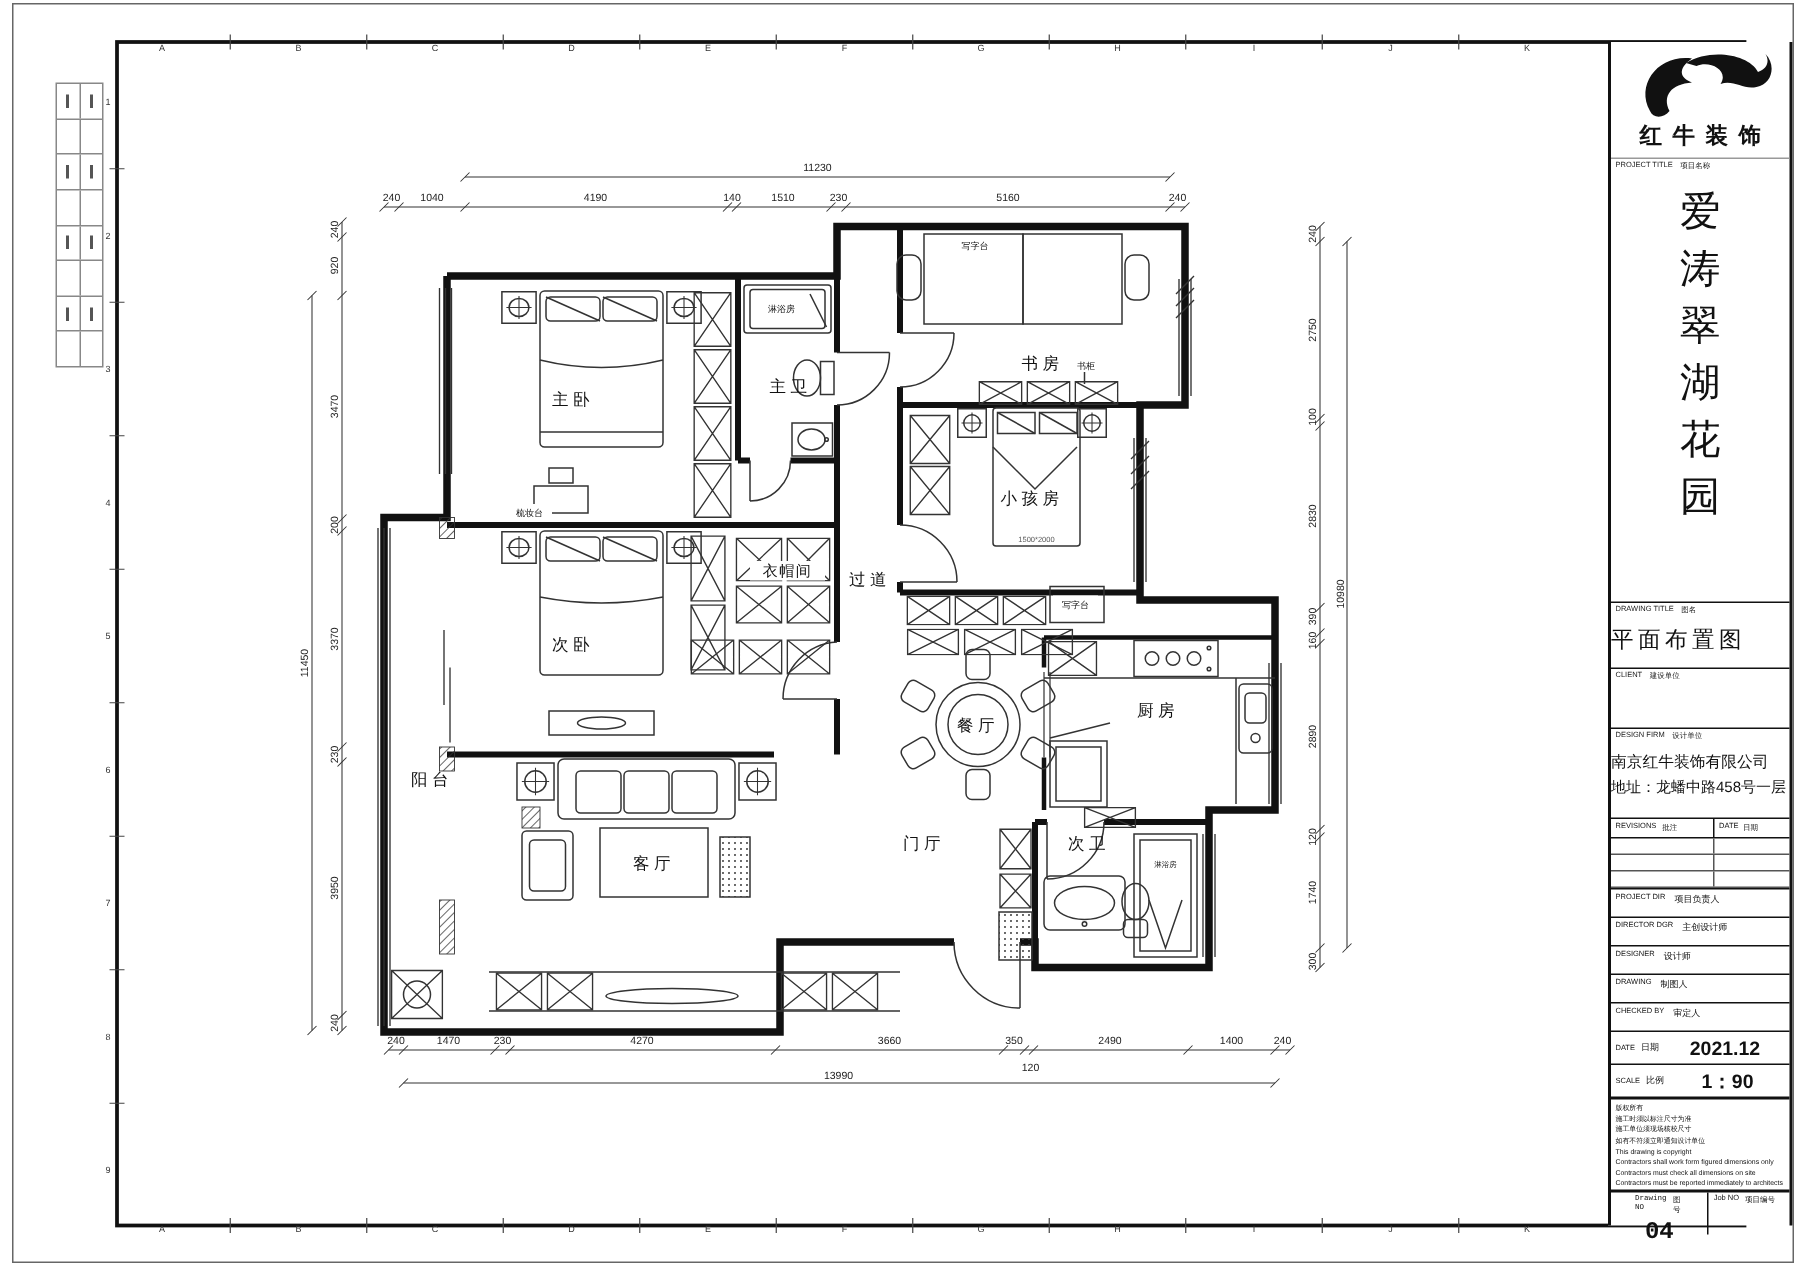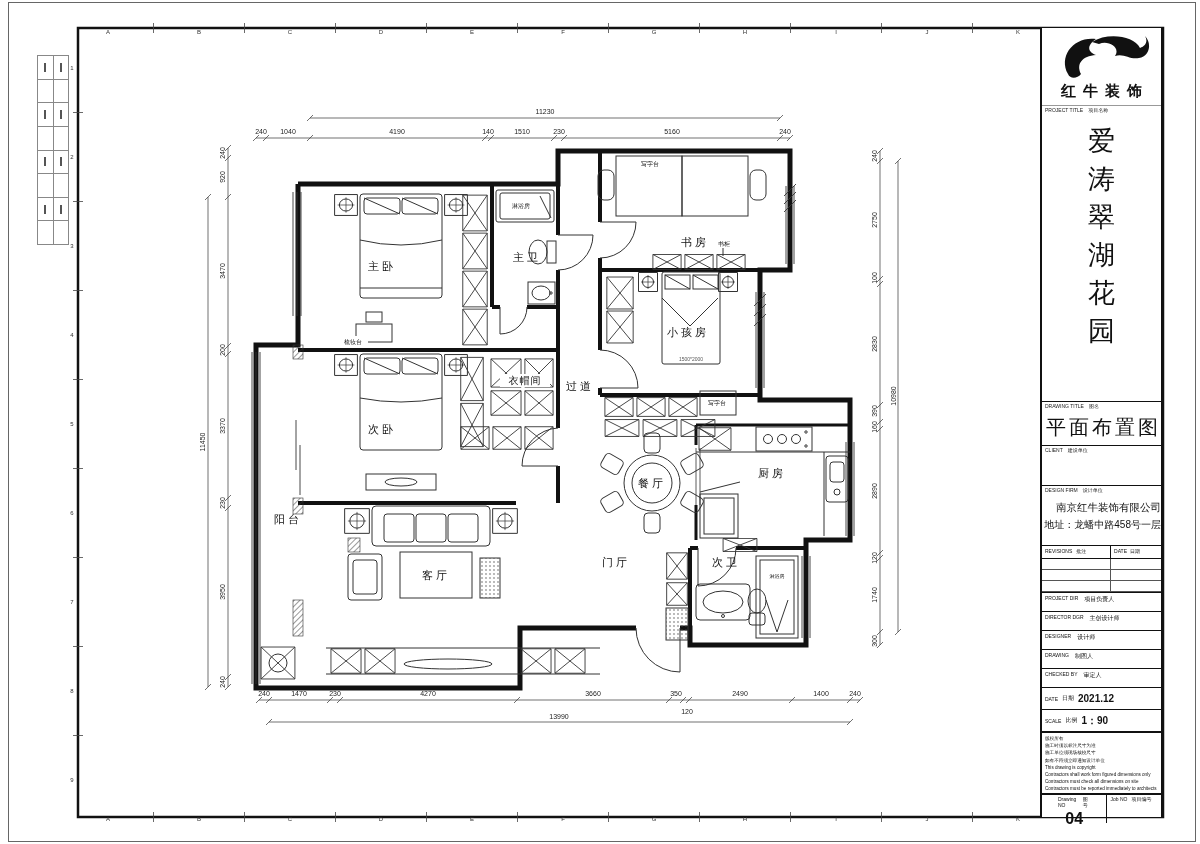--- a/index.html
+++ b/index.html
@@ -1,51 +1,51 @@
 <!DOCTYPE html>
 <html><head>
 <meta charset="utf-8">
 <style>
   html,body{margin:0;padding:0;background:#fff;}
   #sheet{position:relative;width:1200px;height:844px;background:#fff;overflow:hidden;
          font-family:"Liberation Sans",sans-serif;color:#111;}
   #planSvg{position:absolute;left:0;top:0;}
   
-  #titleblock{position:absolute;left:1040px;top:28px;width:123px;height:789px;
+  #titleblock{position:absolute;left:1072px;top:28px;width:123px;height:789px;
     border-left:2px solid #111;border-right:2px solid #111;background:#fff;box-sizing:border-box;}
   #titleblock *{box-sizing:border-box;}
   .tb-logo{height:52px;display:flex;align-items:flex-end;justify-content:center;}
   .tb-brand{height:26px;text-align:center;font-size:15px;font-weight:bold;letter-spacing:7px;
     padding-left:7px;line-height:22px;border-bottom:1px solid #999;}
   .tb-sec-label{height:10px;font-size:5px;color:#222;padding:1px 3px 0 3px;display:flex;gap:5px;}
   .tb-name{height:250px;display:flex;flex-direction:column;align-items:center;
     font-family:"Liberation Serif",serif;font-size:27px;line-height:38px;padding-top:6px;}
   .tb-fill{height:35px;}
   .bt{border-top:1.5px solid #111;}
-  .tb-dt{height:34px;text-align:right;font-size:20px;letter-spacing:3px;line-height:32px;}
+  .tb-dt{height:34px;text-align:left;font-size:15px;letter-spacing:3px;line-height:32px;}
   .tb-client-space{height:30px;}
-  .tb-firm{height:44px;text-align:right;}
+  .tb-firm{height:44px;text-align:left;}
   .tb-firm .f1{font-size:10.5px;margin-top:6px;}
   .tb-firm .f2{font-size:10px;margin-top:3px;}
   .tb-rev{height:47px;}
   .tb-rev-head{height:13px;display:flex;border-bottom:1px solid #111;font-size:5px;}
   .tb-rev-head .c1{width:58%;border-right:1px solid #111;padding:2px 2px 0 3px;display:flex;gap:4px;}
   .tb-rev-head .c2{flex:1;padding:2px 2px 0 3px;display:flex;gap:3px;}
   .tb-rev-row{height:11px;display:flex;border-bottom:1px solid #555;}
   .tb-rev-row .c1{width:58%;border-right:1px solid #555;}
   .tb-rev-row .c2{flex:1;}
   .tb-row{height:19px;font-size:5px;padding:2px 3px;display:flex;gap:6px;align-items:flex-start;}
   .tb-row .zh{font-size:6px;}
   .tb-val-row{height:22px;display:flex;align-items:center;padding:0 3px;gap:4px;}
   .tb-val-row .lbl{font-size:5px;}
   .tb-val-row .zh{font-size:6px;}
-  .tb-val-row .val{flex:1;font-size:10px;font-weight:bold;}
+  .tb-val-row .val{flex:1;text-align:center;font-size:13px;font-weight:bold;}
   .tb-notes{height:62px;border-top:2px solid #111;padding:2px 3px;font-size:4.6px;line-height:7.2px;color:#111;}
   .tb-dno{height:30px;border-top:2px solid #111;display:flex;}
-  .tb-dno .c1{width:55%;border-right:1px solid #111;padding:1px 16px;}
+  .tb-dno .c1{width:55%;border-right:1px solid #111;padding:1px 16px;font-family:Liberation Mono, monospace;}
   .tb-dno .c2{flex:1;padding:1px 3px;}
   .tb-dno .lbl{font-size:5px;display:flex;gap:4px;}
   .tb-dno .num{text-align:center;font-size:16px;font-weight:bold;margin-top:2px;}
   
   #foldstrip{position:absolute;left:37px;top:55px;width:30px;height:188px;
     border:1px solid #888;display:flex;flex-direction:column;}
   .fs-row{flex:1;display:flex;border-bottom:1px solid #888;}
   .fs-row:last-child{border-bottom:none;}
   .fs-cell{flex:1;border-right:1px solid #888;display:flex;align-items:center;justify-content:center;}
   .fs-cell:last-child{border-right:none;}

